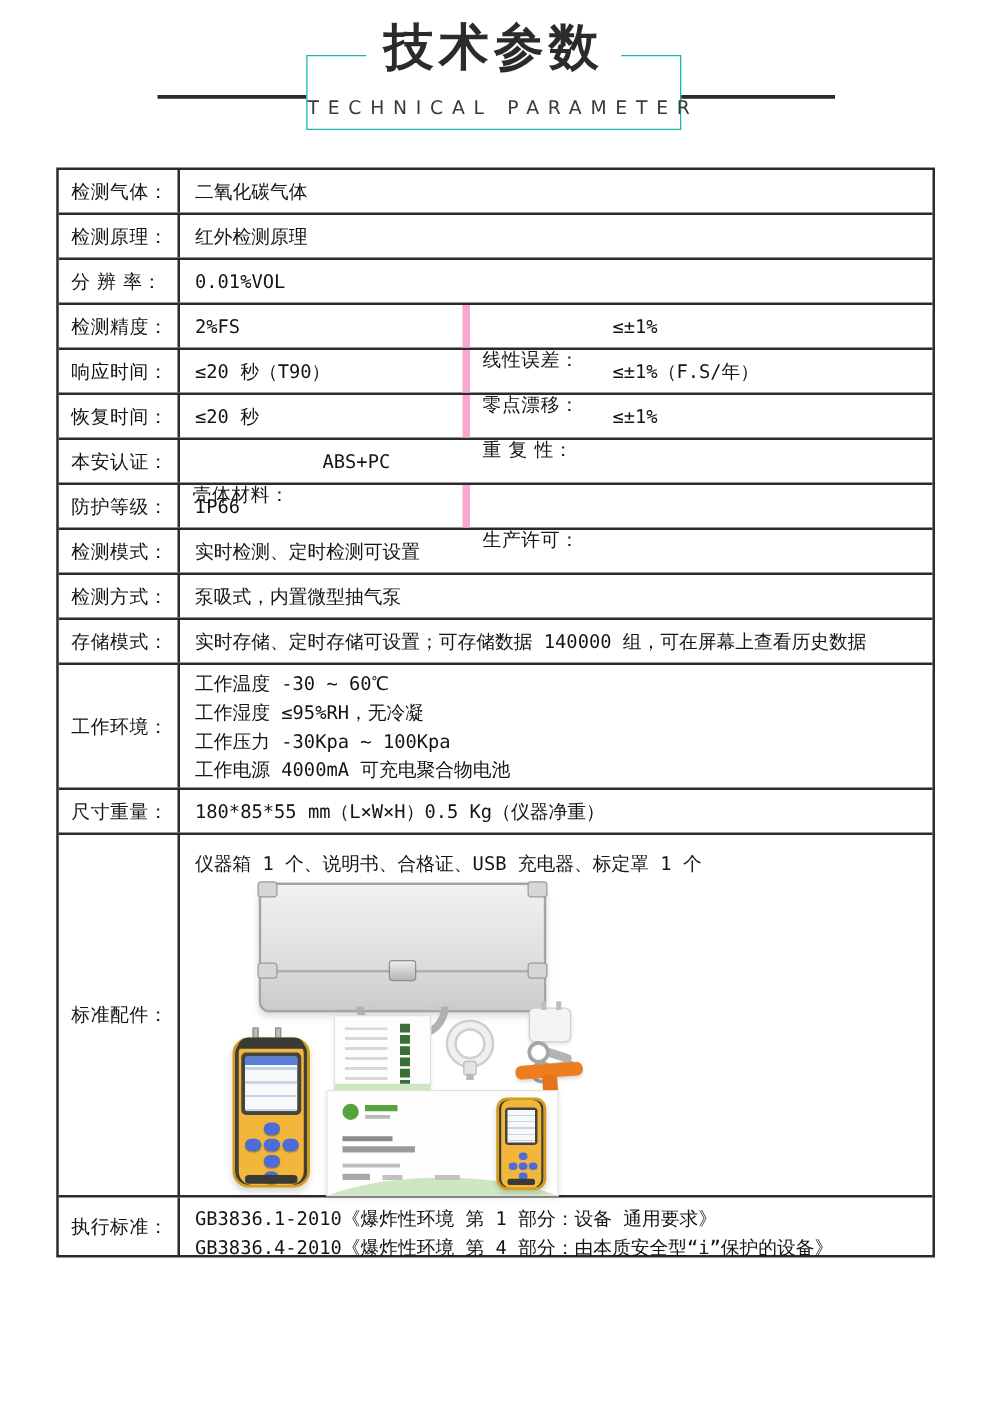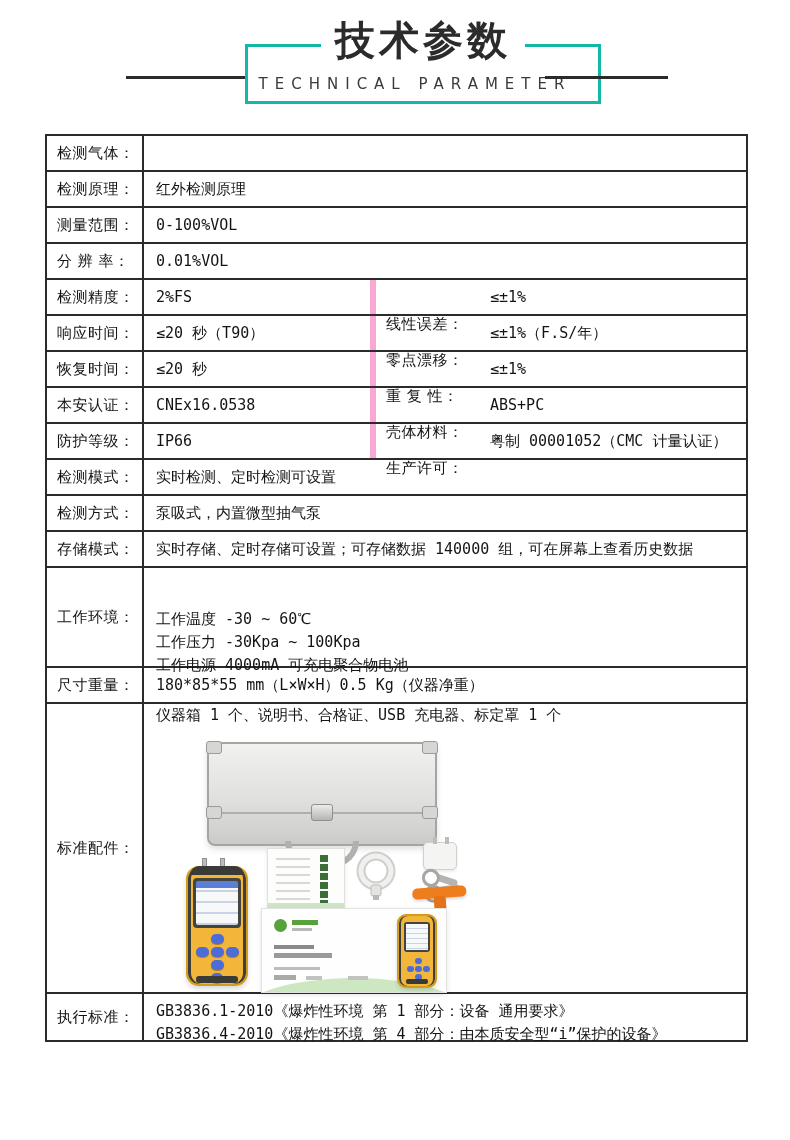--- a/index.html
+++ b/index.html
@@ -11,22 +11,22 @@
     font-family: "DejaVu Sans", "Liberation Sans", sans-serif;
     color: #141414;
     overflow: hidden;
   }
 
   
   .h-line { position:absolute; top:76px; height:3px; background:#2b2b2b; }
   .h-line.left  { left:126px; width:119px; }
   .h-line.right { left:545px; width:123px; }
   .h-box {
-    position:absolute; left:245px; top:44px; width:356px; height:60px;
-    border:3px solid #14b8a6; background:transparent;
+    position:absolute; left:245px; top:44px; width:300px; height:60px;
+    border:1px solid #14b8a6; background:transparent;
   }
   .h-title {
     position:absolute; left:50%; top:-30px; transform:translateX(-50%);
     background:#ffffff; padding:0 14px;
     font-size:40px; font-weight:700; letter-spacing:4px; white-space:nowrap;
     color:#2b2b2b; line-height:1.15;
   }
   .h-sub {
     position:absolute; left:0; right:16px; bottom:8px; text-align:center;
     font-size:15px; letter-spacing:7px; color:#3a3a3a; white-space:nowrap;
@@ -50,25 +50,25 @@
   .cv {
     flex:1 1 auto; display:flex; align-items:center; padding-left:12px;
     font-size:15px;
     font-family:"DejaVu Sans Mono", "Liberation Mono", monospace;
     white-space:nowrap;
   }
   .cv1 { flex:0 0 232px; border-right:6px solid #f9a8d4; }
   .cl2 { flex:0 0 102px;margin-top:44px; }
   .cv.block { display:block; padding-top:6px; }
   .cv.block div { line-height:23px; }
-  .cv.env { padding-top:4px;margin-top:36px; }
+  .cv.env { padding-top:4px; }
   .cv.env div { line-height:23px; }
 
   
-  .cv.acc { display:block; position:relative; padding:0 0 0 12px; }
+  .cv.acc { display:block; position:relative; padding:12px 0 0 12px; }
   .acc-text { font-size:15px; line-height:22px; }
   .photo { position:absolute; left:40px; top:34px; width:300px; height:250px; }
   .photo, .photo * { pointer-events:none; }
 
   
   .case {
     position:absolute; left:23px; top:4px; width:230px; height:104px;
     background:linear-gradient(180deg,#f1f1ef 0%,#e0e0de 55%,#cbcbc9 100%);
     border:2px solid #a5a5a3; border-radius:8px;
     box-shadow:0 3px 6px rgba(0,0,0,.13);
@@ -205,31 +205,28 @@
       <div class="h-title">技术参数</div>
       <div class="h-sub">TECHNICAL PARAMETER</div>
     </div>
     <div class="h-line right"></div>
   </div>
 
   <div class="spec-table">
 
     <div class="row h36">
       <div class="cl">检测气体：</div>
+      <div class="cv">二氧化碳气体</div>
     </div>
 
     <div class="row h36">
       <div class="cl">检测原理：</div>
       <div class="cv">红外检测原理</div>
     </div>
 
-    <div class="row h36">
-      <div class="cl">测量范围：</div>
-      <div class="cv">0-100%VOL</div>
-    </div>
 
     <div class="row h36">
       <div class="cl">分 辨 率：</div>
       <div class="cv">0.01%VOL</div>
     </div>
 
     <div class="row h36">
       <div class="cl">检测精度：</div>
       <div class="cv cv1">2%FS</div>
       <div class="cl cl2">线性误差：</div>
@@ -245,30 +242,28 @@
 
     <div class="row h36">
       <div class="cl">恢复时间：</div>
       <div class="cv cv1">≤20 秒</div>
       <div class="cl cl2">重 复 性：</div>
       <div class="cv">≤±1%</div>
     </div>
 
     <div class="row h36">
       <div class="cl">本安认证：</div>
-      <div class="cv cv1">CNEx16.0538</div>
       <div class="cl cl2">壳体材料：</div>
       <div class="cv">ABS+PC</div>
     </div>
 
     <div class="row h36">
       <div class="cl">防护等级：</div>
       <div class="cv cv1">IP66</div>
       <div class="cl cl2">生产许可：</div>
-      <div class="cv">粤制 00001052（CMC 计量认证）</div>
     </div>
 
     <div class="row h36">
       <div class="cl">检测模式：</div>
       <div class="cv">实时检测、定时检测可设置</div>
     </div>
 
     <div class="row h36">
       <div class="cl">检测方式：</div>
       <div class="cv">泵吸式，内置微型抽气泵</div>
@@ -276,20 +271,21 @@
 
     <div class="row h36">
       <div class="cl">存储模式：</div>
       <div class="cv">实时存储、定时存储可设置；可存储数据 140000 组，可在屏幕上查看历史数据</div>
     </div>
 
     <div class="row h100">
       <div class="cl">工作环境：</div>
       <div class="cv block env">
         <div>工作温度 -30 ~ 60℃</div>
+        <div>工作湿度 ≤95%RH，无冷凝</div>
         <div>工作压力 -30Kpa ~ 100Kpa</div>
         <div>工作电源 4000mA 可充电聚合物电池</div>
       </div>
     </div>
 
     <div class="row h36">
       <div class="cl">尺寸重量：</div>
       <div class="cv">180*85*55 mm（L×W×H）0.5 Kg（仪器净重）</div>
     </div>
 

